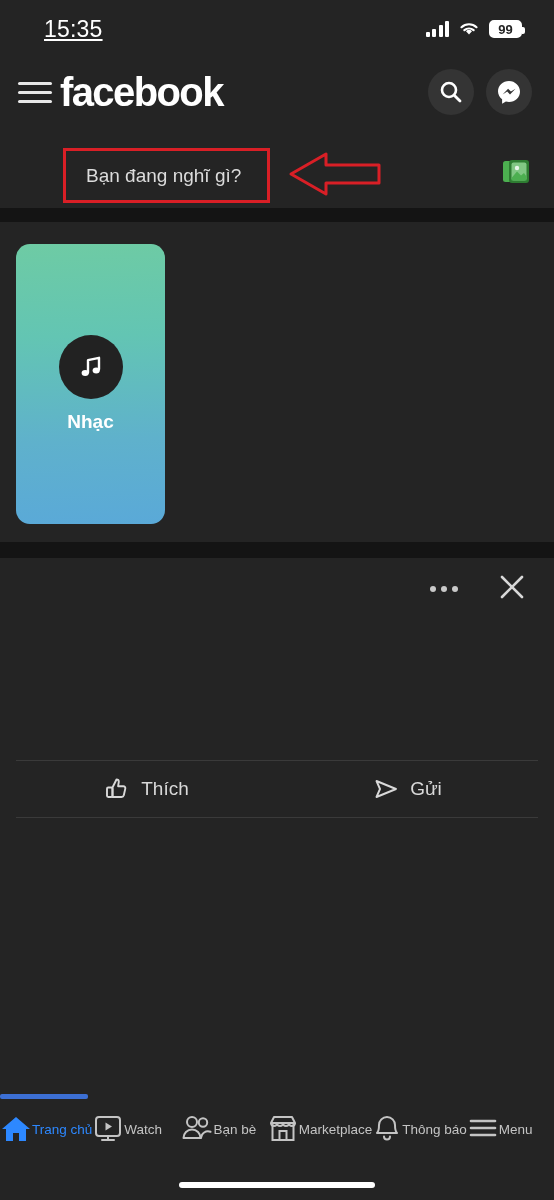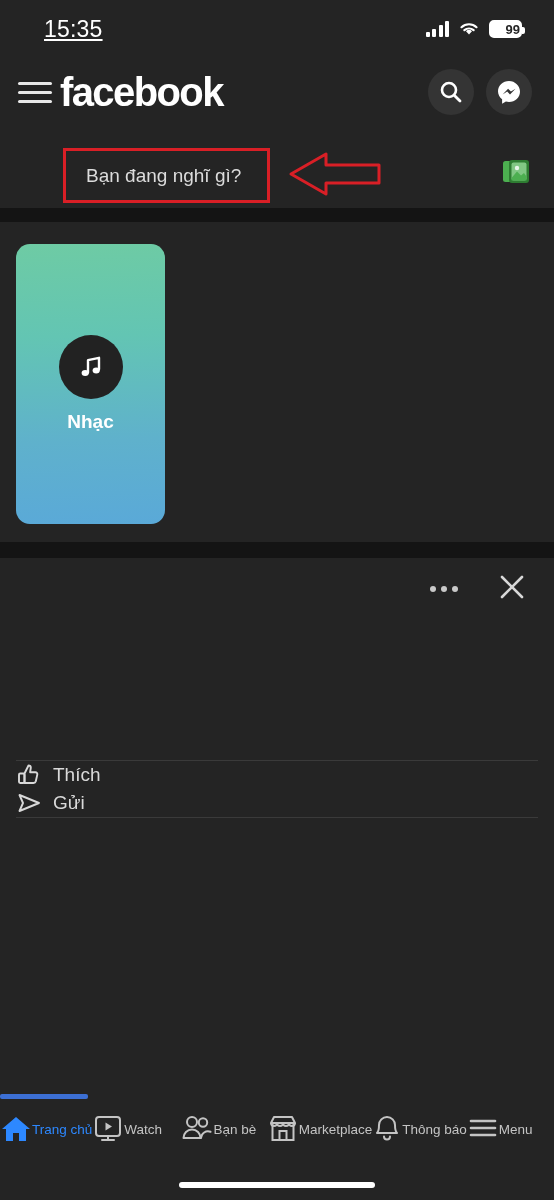--- a/index.html
+++ b/index.html
@@ -30,21 +30,21 @@
   }
   .status-right { display: flex; align-items: center; gap: 9px; }
   .signal { display: flex; align-items: flex-end; gap: 2.5px; height: 16px; }
   .signal i { width: 4px; background: #fff; border-radius: 1px; display: block; }
   .signal i:nth-child(1) { height: 5px; }
   .signal i:nth-child(2) { height: 8px; }
   .signal i:nth-child(3) { height: 12px; }
   .signal i:nth-child(4) { height: 16px; }
   .battery {
     width: 33px; height: 18px; border: 2px solid #fff; border-radius: 5px;
-    display: flex; align-items: center; justify-content: flex-end;
+    display: flex; align-items: center; justify-content: center;
     position: relative; background: #fff;
   }
   .battery:after {
     content: ""; position: absolute; right: -5px; top: 5px;
     width: 3px; height: 7px; background: #fff; border-radius: 0 2px 2px 0;
   }
   .battery span { color: #242424; font-size: 13px; font-weight: 700; line-height: 1; }
 
   
   .header {
@@ -105,21 +105,21 @@
     height: 62px; display: flex; align-items: center;
     justify-content: flex-end; gap: 26px; padding-right: 22px;
   }
   .dots { display: flex; gap: 5px; cursor: pointer; padding: 8px; }
   .dots i { width: 6px; height: 6px; border-radius: 50%; background: #c9c9c9; display: block; }
   .close-btn { cursor: pointer; padding: 6px; }
   .post-body { height: 140px; }
   .actionbar {
     margin: 0 16px; height: 58px;
     border-top: 1px solid #3a3a3a; border-bottom: 1px solid #3a3a3a;
-    display: flex; align-items: flex-start; flex-direction: column;
+    display: flex; align-items: flex-end;
   }
   .action {
     flex: 1; display: flex; align-items: center; justify-content: center;
     gap: 11px; cursor: pointer; height: 100%;
   }
   .action span { color: #d9d9d9; font-size: 19px; }
 
   
   .commentbar {
     position: absolute; left: 0; right: 0; top: 1050px;

